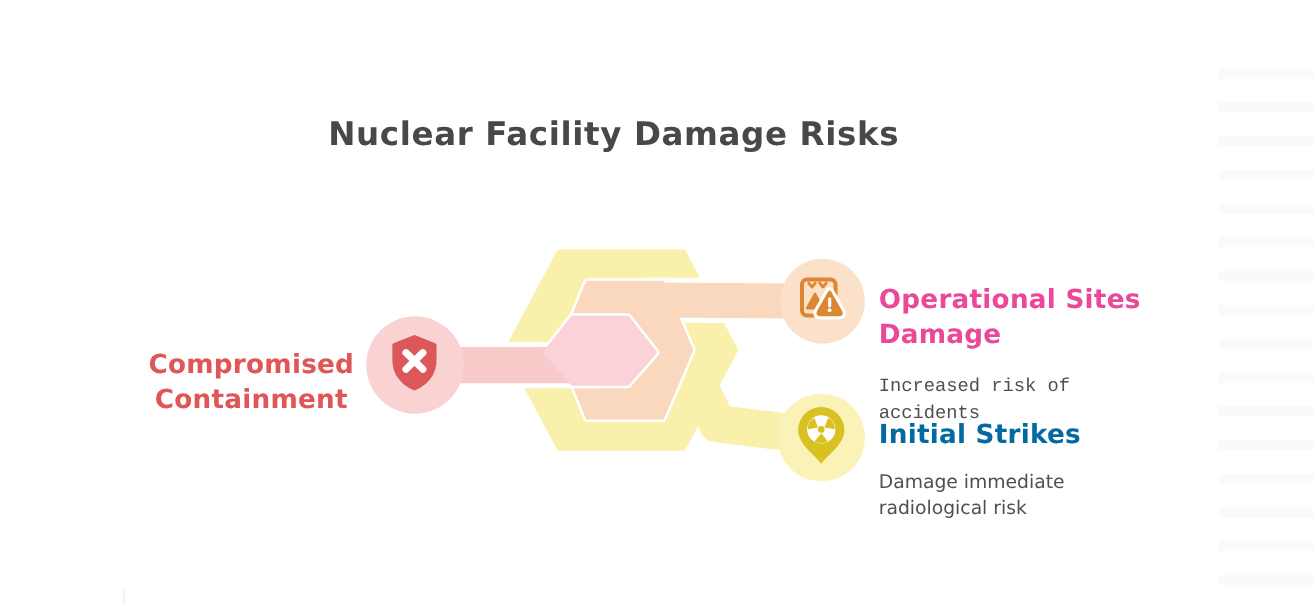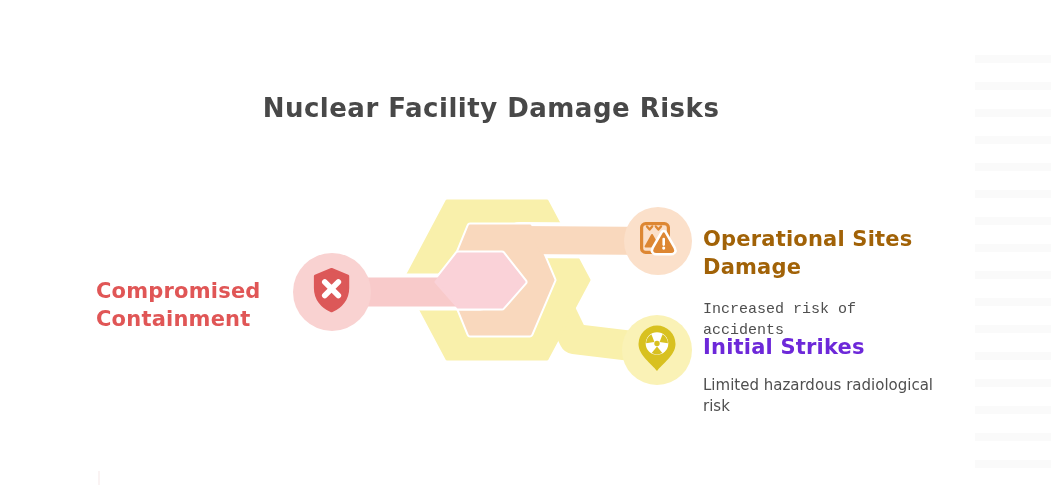--- a/index.html
+++ b/index.html
@@ -31,21 +31,21 @@
     color:#484848;
   }
   .diagram-svg{position:absolute;left:0;top:0;}
   .node{position:absolute;}
   .node-label{
     font-size:21px;font-weight:700;line-height:28px;letter-spacing:.2px;
   }
   .node-desc{
     font-size:15px;line-height:21px;color:#4f4f4f;
   }
-  .node-left{left:96px;top:234px;width:210px;}
+  .node-left{left:96px;top:234px;width:210px;text-align:center;}
   .node-left .node-desc{margin-top:16px;}
   .node-right-1{left:703px;top:182px;width:235px;text-align:left;}
   .node-right-1 .node-desc{margin-top:18px;font-family:Liberation Mono, monospace;}
   .node-right-2{left:703px;top:290px;width:235px;text-align:left;}
   .node-right-2 .node-desc{margin-top:14px;}
 </style>
 </head>
 <body>
 
 <div class="canvas">
@@ -108,22 +108,22 @@
         <circle r="2.7" fill="#d8c120"></circle>
       </g>
     </g>
   </svg>
 
   <div class="node node-left">
     <div class="node-label" style="color: rgb(224, 86, 86);">Compromised Containment</div>
   </div>
 
   <div class="node node-right-1">
-    <div class="node-label" style="color: #a16207;">Operational Sites Damage</div>
+    <div class="node-label" style="color: #ec4899;">Operational Sites Damage</div>
     <div class="node-desc">Increased risk of accidents</div>
   </div>
 
   <div class="node node-right-2">
-    <div class="node-label" style="color: #6d28d9;">Initial Strikes</div>
-    <div class="node-desc">Limited hazardous radiological risk</div>
+    <div class="node-label" style="color: #0369a1;">Initial Strikes</div>
+    <div class="node-desc">Damage immediate radiological risk</div>
   </div>
 
 </div>
 
 </body></html>

